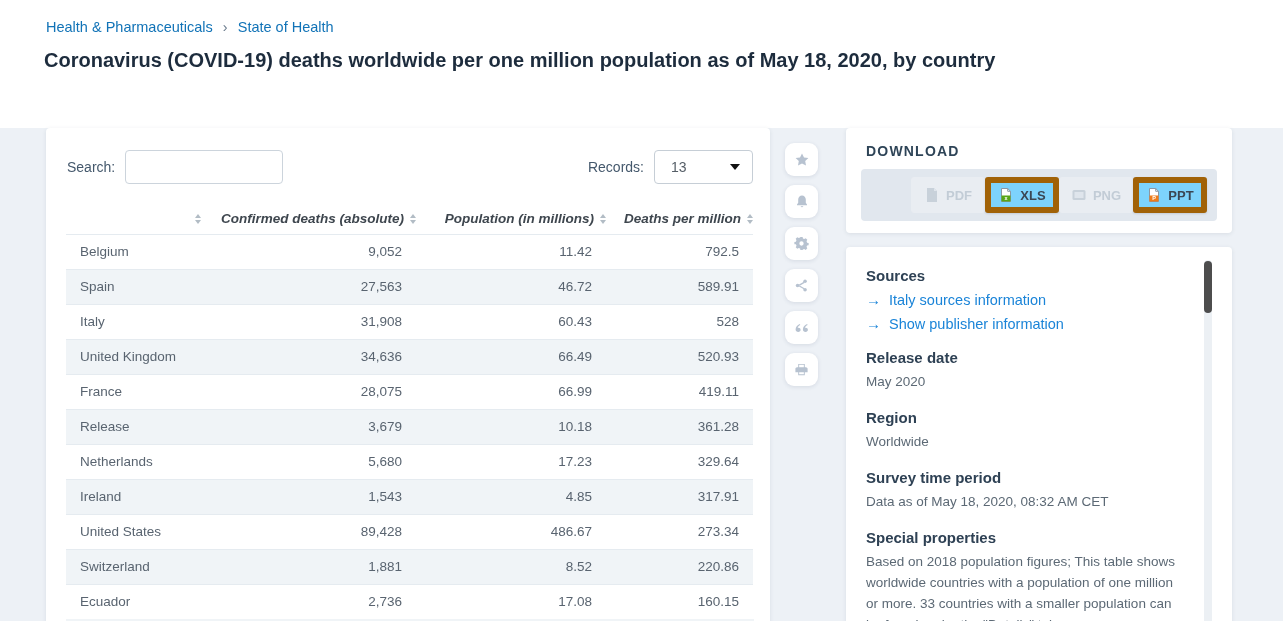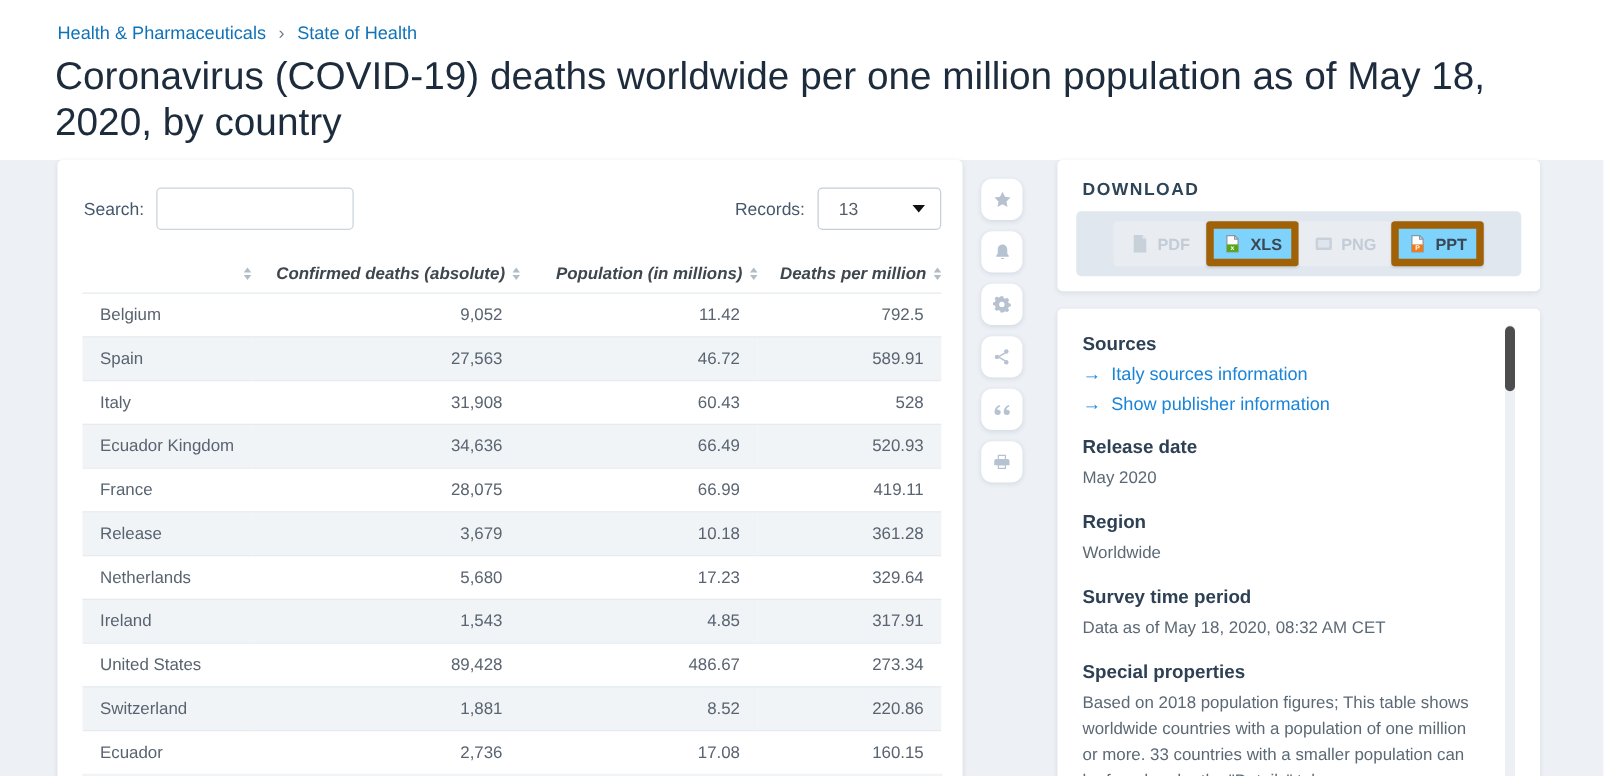--- a/index.html
+++ b/index.html
@@ -7,21 +7,21 @@
   #app {
     position:relative; width:1283px; height:621px; overflow:hidden;
     font-family:"Liberation Sans", sans-serif; background:#fff;
   }
   
   .breadcrumb { position:absolute; left:46px; top:19px; font-size:14.5px; }
   .breadcrumb a { color:#1173b7; text-decoration:none; }
   .breadcrumb .sep { color:#6b7c8d; margin:0 6px; }
   .page-title {
     position:absolute; left:44px; top:42px; width:1170px;
-    font-size:31px; font-weight:400; color:#1d2c3d; line-height:37px;
+    font-size:20px; font-weight:700; color:#1d2c3d; line-height:37px;
   }
   
   .content-bg { position:absolute; left:0; right:0; top:128px; bottom:0; background:#edf1f6; }
   .card { position:absolute; background:#fff; border-radius:4px; box-shadow:0 1px 4px rgba(35,55,80,.10); }
   
   .table-card { left:46px; top:128px; width:724px; height:520px; }
   .controls { display:flex; align-items:center; padding:22px 17px 0 21px; }
   .ctl-label { font-size:14px; color:#44586c; }
   .search-input {
     width:158px; height:34px; margin-left:10px; border:1px solid #ccd4dc; border-radius:4px;
@@ -52,21 +52,21 @@
   .rail-btn {
     width:33px; height:33px; border-radius:9px; background:#fff; border:none; cursor:pointer;
     display:flex; align-items:center; justify-content:center; box-shadow:0 1px 4px rgba(40,60,90,.12);
   }
   .rail-btn svg { fill:#b7c2d0; stroke:none; }
   
   .dl-card { left:846px; top:128px; width:386px; height:105px; }
   .dl-title { padding:15px 20px 0 20px; font-size:14px; font-weight:700; letter-spacing:1.2px; color:#2e4457; }
   .dl-box {
     margin:10px 15px 0 15px; background:#e1e7ee; border-radius:4px; height:52px;
-    display:flex; align-items:center; justify-content:center; padding:0 10px;
+    display:flex; align-items:center; justify-content:flex-end; padding:0 10px;
   }
   .dl-btn {
     height:36px; min-width:74px; border-radius:3px; display:flex; align-items:center; justify-content:center;
     gap:6px; font-size:13px; font-weight:700; font-family:inherit; cursor:pointer;
   }
   .dl-btn.enabled { background:#7dd3fc; border:6px solid #a16207; color:#3b4754; box-shadow:0 1px 2px rgba(40,60,90,.15); }
   .dl-btn.disabled { background:#e9edf2; border:1px solid #e9edf2; color:#c2ccd6; cursor:default; }
   
   .info-card { left:846px; top:247px; width:386px; height:400px; }
   .info-inner { padding:20px 46px 0 20px; }
@@ -168,21 +168,21 @@
     </tr>
 
     <tr>
       <td class="c-country">Italy</td>
       <td class="c-num">31,908</td>
       <td class="c-num">60.43</td>
       <td class="c-num">528</td>
     </tr>
 
     <tr>
-      <td class="c-country">Ecuador Kingdom</td>
+      <td class="c-country">United Kingdom</td>
       <td class="c-num">34,636</td>
       <td class="c-num">66.49</td>
       <td class="c-num">520.93</td>
     </tr>
 
     <tr>
       <td class="c-country">France</td>
       <td class="c-num">28,075</td>
       <td class="c-num">66.99</td>
       <td class="c-num">419.11</td>

